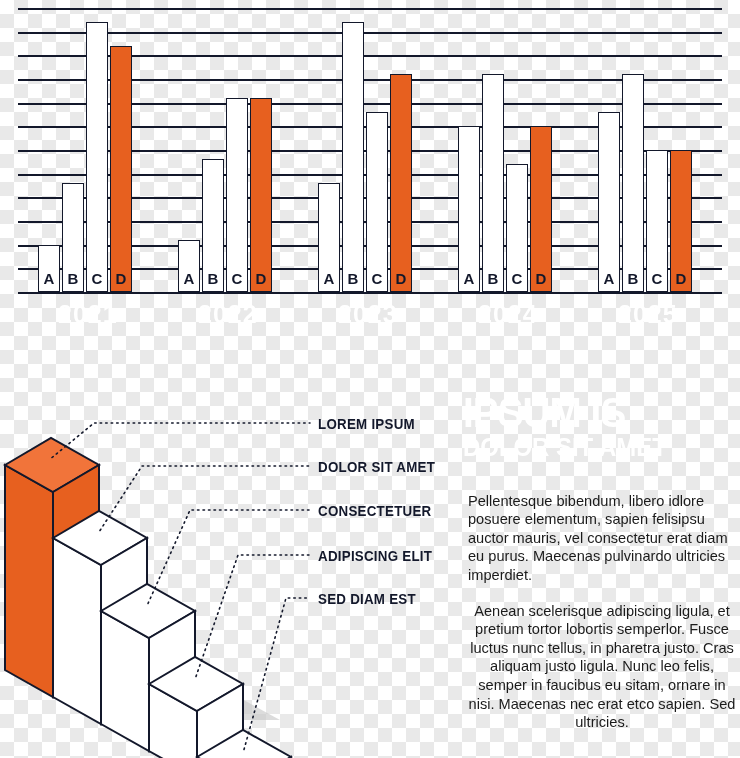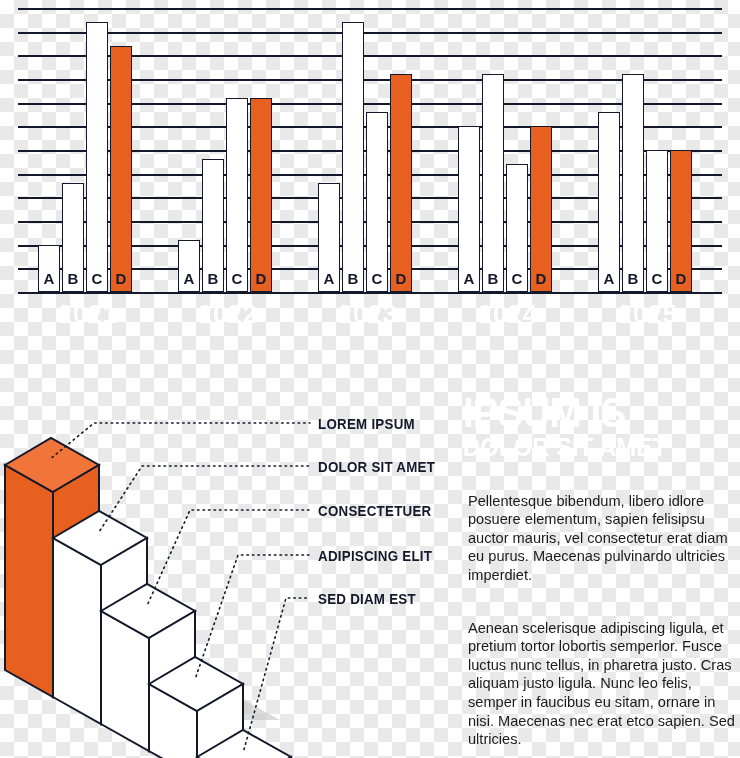--- a/index.html
+++ b/index.html
@@ -73,21 +73,21 @@
     transform:scaleX(0.92);transform-origin:left center;
   }
   #ghost-line-1{top:2px;font-size:42px;line-height:42px;}
   #ghost-line-2{top:44px;font-size:26px;line-height:26px;letter-spacing:0px;}
   .body-par{
     position:absolute;left:8px;width:268px;
     font-size:14.6px;line-height:18.6px;color:#1b1b1b;
     text-align:left;
   }
   #par-1{top:87px;}
-  #par-2{top:214px;}
+  #par-2{top:197px;text-align:center;}
 </style>
 </head>
 <body>
 
 <div id="bar-chart">
   <div id="bar-plot">
     <div id="gridlines">
         <div class="gridline" style="top: 260.333px;"></div>
         <div class="gridline" style="top: 236.667px;"></div>
         <div class="gridline" style="top: 213px;"></div>

